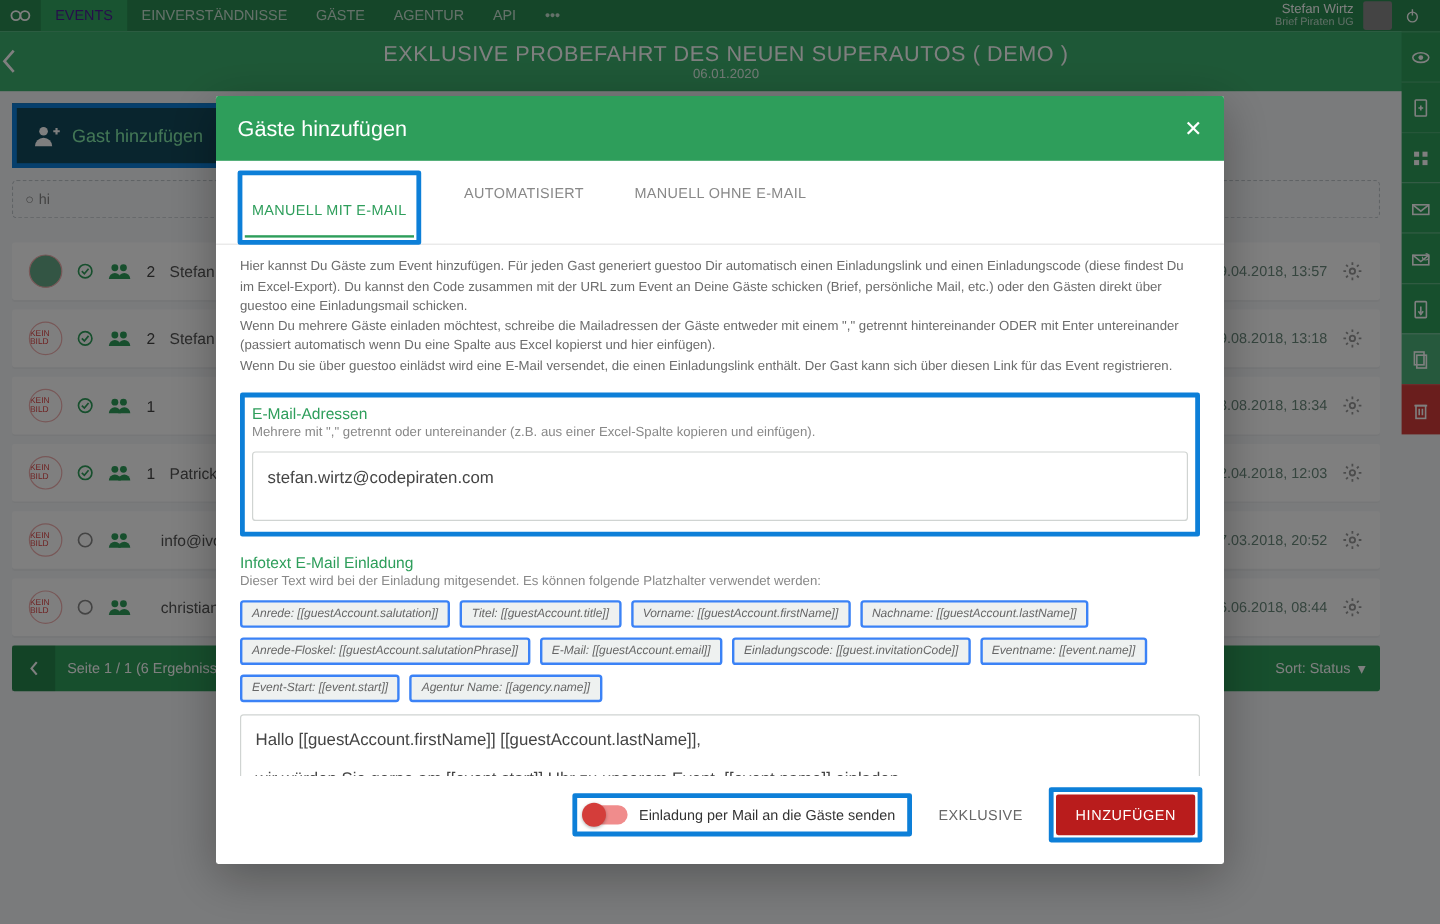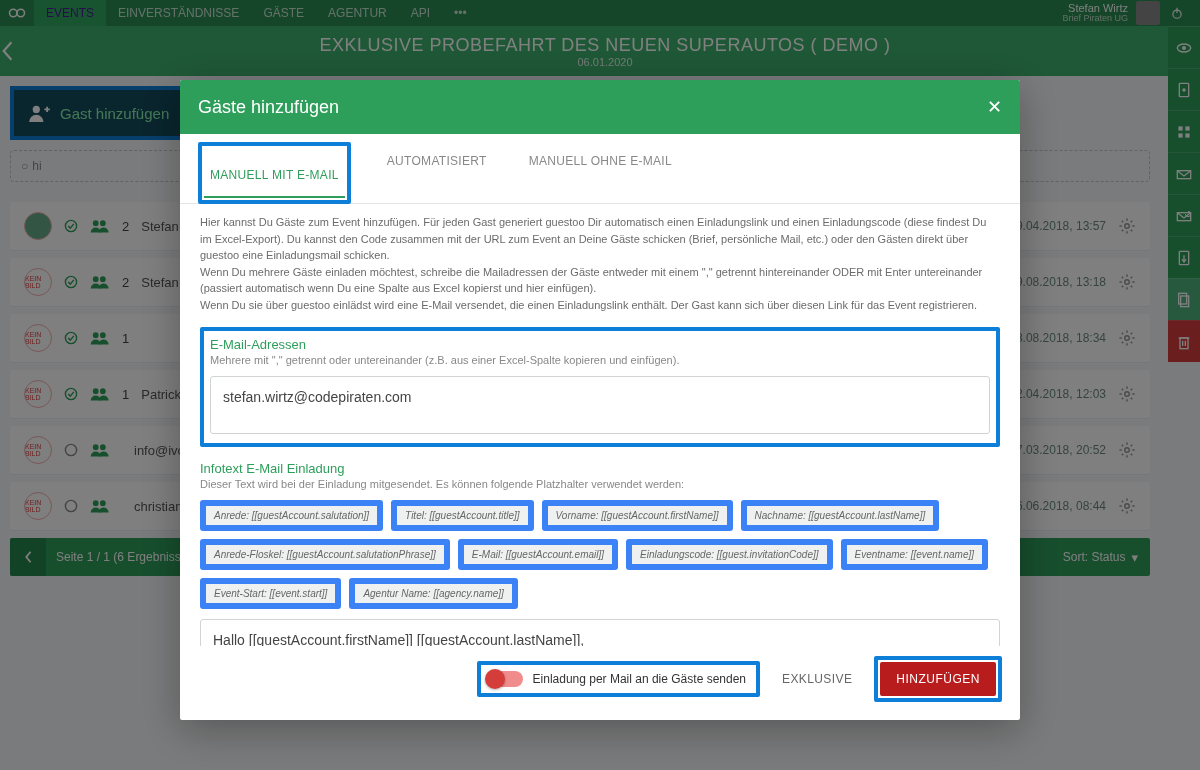--- a/index.html
+++ b/index.html
@@ -96,21 +96,21 @@
   .section-label { color:var(--green); font-size:13px; margin-bottom:2px;}
   .section-sub { color:#888; font-size:11px; margin-bottom:10px;}
   .email-box, .infotext-box {
     width:100%; border:1px solid #d0d4d2; border-radius:3px; padding:12px 12px; font-size:14px; color:#444; background:#fff;
     resize: none; font-family: inherit;
   }
   .email-wrap { position:relative; padding:4px; }
 
   .placeholders { display:flex; flex-wrap:wrap; gap:8px; margin:10px 0;}
   .placeholder-chip {
-    background:#eef1f0; border:6px solid #3b82f6; border-radius:3px; padding:4px 8px; font-size:10px; color:#666; font-style:italic;
+    background:#eef1f0; border:2px solid #3b82f6; border-radius:3px; padding:4px 8px; font-size:10px; color:#666; font-style:italic;
   }
   .switch {
     width:36px; height:16px; border-radius:8px; background:#f08c8c; position:relative; flex:none;
   }
   .switch::after {
     content:""; position:absolute; top:-2px; left:-2px; width:20px; height:20px; background:var(--red);
     border-radius:50%; box-shadow:0 1px 3px rgba(0,0,0,.3);
   }
 
   .modal-footer {

